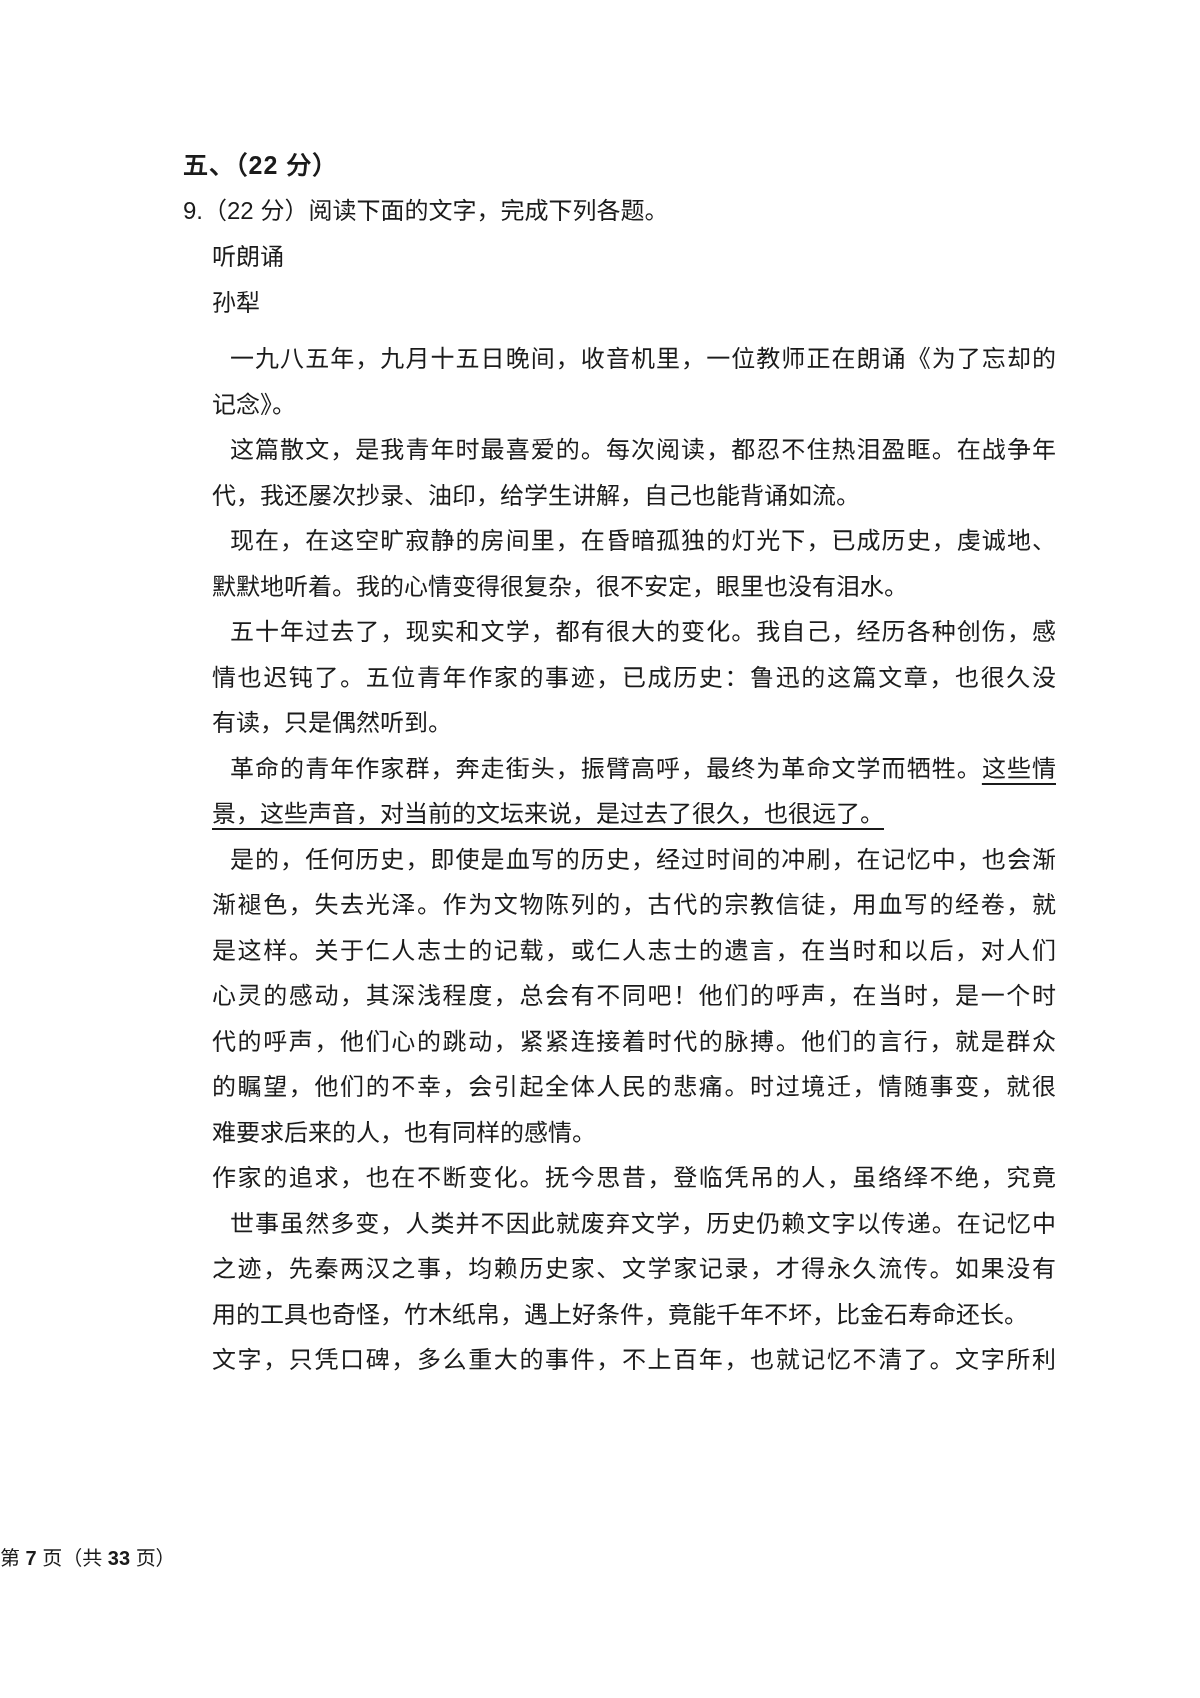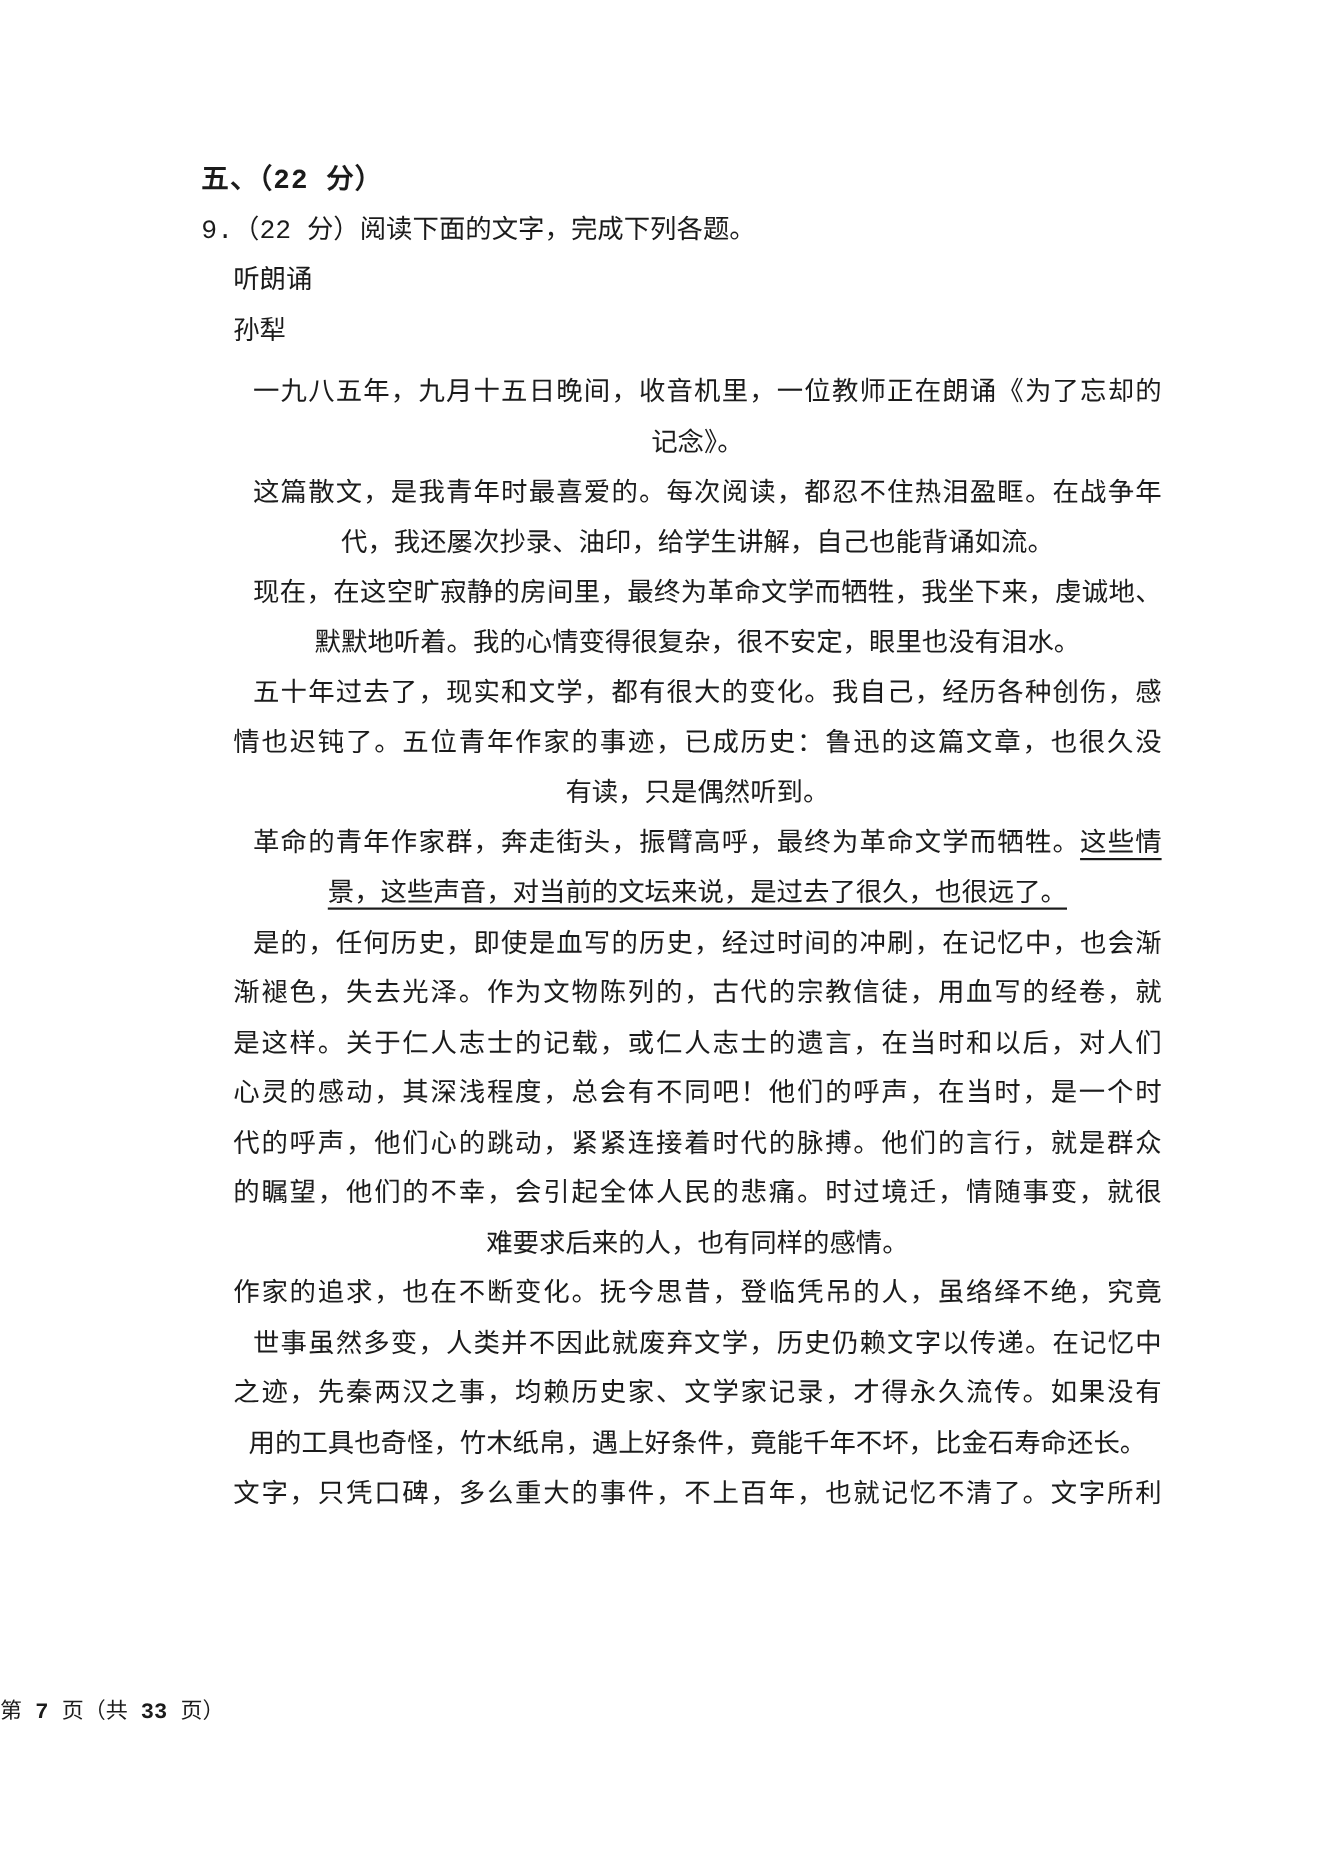--- a/index.html
+++ b/index.html
@@ -6,21 +6,21 @@
     margin: 0;
     padding: 0;
     background: #ffffff;
   }
   .page {
     position: relative;
     width: 1200px;
     height: 1698px;
     background: #ffffff;
     overflow: hidden;
-    font-family: Liberation Mono, monospace;
+    font-family: Liberation Sans, sans-serif;
     color: #1b1b1b;
   }
   .content {
     position: absolute;
     left: 183px;
     top: 142px;
     width: 873px;
   }
   .section-heading {
     font-size: 25px;
@@ -51,21 +51,21 @@
     height: 45.5px;
     line-height: 45.5px;
     text-align: justify;
     text-align-last: justify;
     white-space: nowrap;
   }
   .line.first {
     padding-left: 18px;
   }
   .line.last {
-    text-align: center;
+    text-align: left;
     text-align-last: auto;
   }
   .underlined {
     text-decoration: underline;
     text-underline-offset: 6px;
     text-decoration-thickness: 1.5px;
   }
   .page-footer {
     position: absolute;
     left: 0;
@@ -86,21 +86,21 @@
   <div class="content">
     <div class="section-heading">五、（22 分）</div>
     <div class="question-intro">9.（22 分）阅读下面的文字，完成下列各题。</div>
     <div class="article-title">听朗诵</div>
     <div class="article-author">孙犁</div>
     <div class="article-body">
         <div class="line first"><span>一九八五年，九月十五日晚间，收音机里，一位教师正在朗诵《为了忘却的</span></div>
         <div class="line last"><span>记念》。</span></div>
         <div class="line first"><span>这篇散文，是我青年时最喜爱的。每次阅读，都忍不住热泪盈眶。在战争年</span></div>
         <div class="line last"><span>代，我还屡次抄录、油印，给学生讲解，自己也能背诵如流。</span></div>
-        <div class="line first"><span>现在，在这空旷寂静的房间里，最终为革命文学而牺牲，我坐下来，虔诚地、</span></div>
+        <div class="line first"><span>现在，在这空旷寂静的房间里，在昏暗孤独的灯光下，已成历史，虔诚地、</span></div>
         <div class="line last"><span>默默地听着。我的心情变得很复杂，很不安定，眼里也没有泪水。</span></div>
         <div class="line first"><span>五十年过去了，现实和文学，都有很大的变化。我自己，经历各种创伤，感</span></div>
         <div class="line"><span>情也迟钝了。五位青年作家的事迹，已成历史：鲁迅的这篇文章，也很久没</span></div>
         <div class="line last"><span>有读，只是偶然听到。</span></div>
         <div class="line first"><span>革命的青年作家群，奔走街头，振臂高呼，最终为革命文学而牺牲。</span><span class="underlined">这些情</span></div>
         <div class="line last"><span class="underlined">景，这些声音，对当前的文坛来说，是过去了很久，也很远了。</span></div>
         <div class="line first"><span>是的，任何历史，即使是血写的历史，经过时间的冲刷，在记忆中，也会渐</span></div>
         <div class="line"><span>渐褪色，失去光泽。作为文物陈列的，古代的宗教信徒，用血写的经卷，就</span></div>
         <div class="line"><span>是这样。关于仁人志士的记载，或仁人志士的遗言，在当时和以后，对人们</span></div>
         <div class="line"><span>心灵的感动，其深浅程度，总会有不同吧！他们的呼声，在当时，是一个时</span></div>

